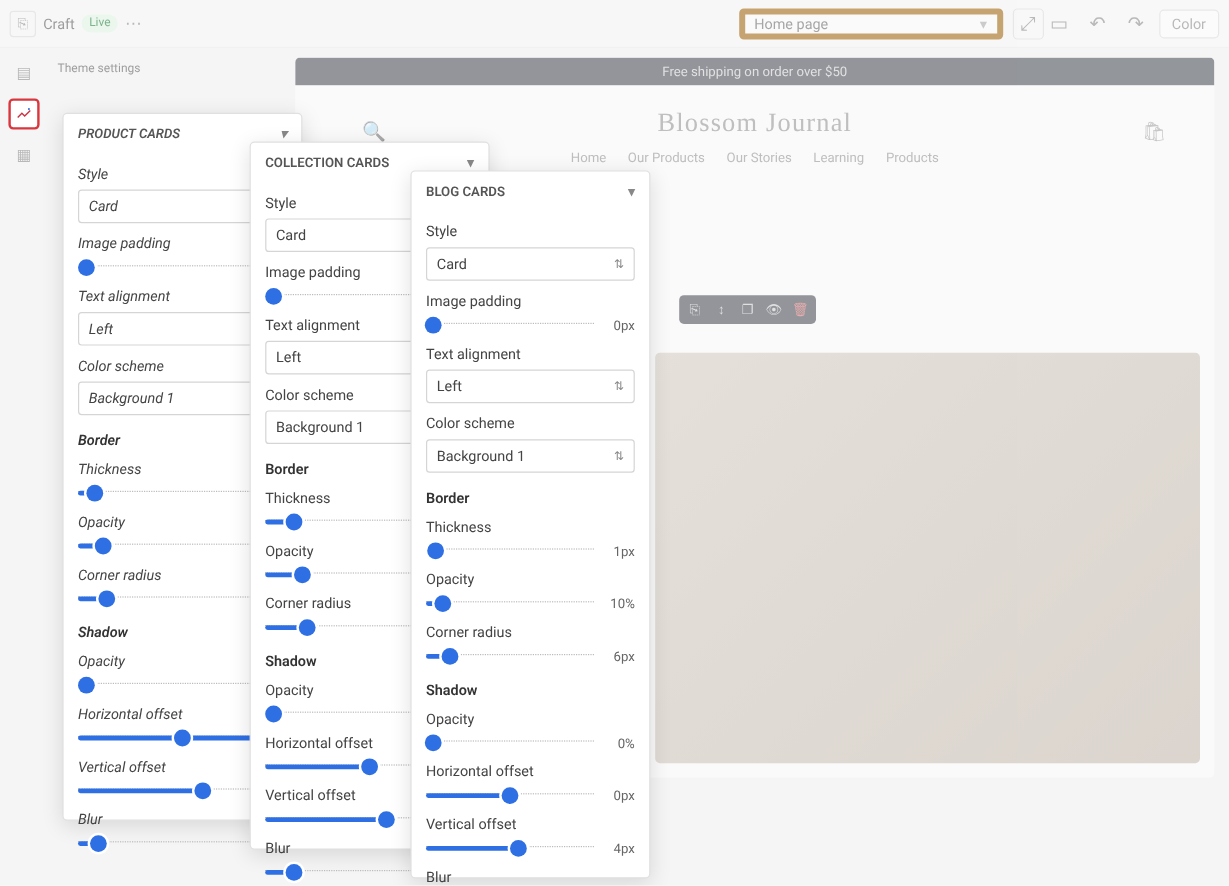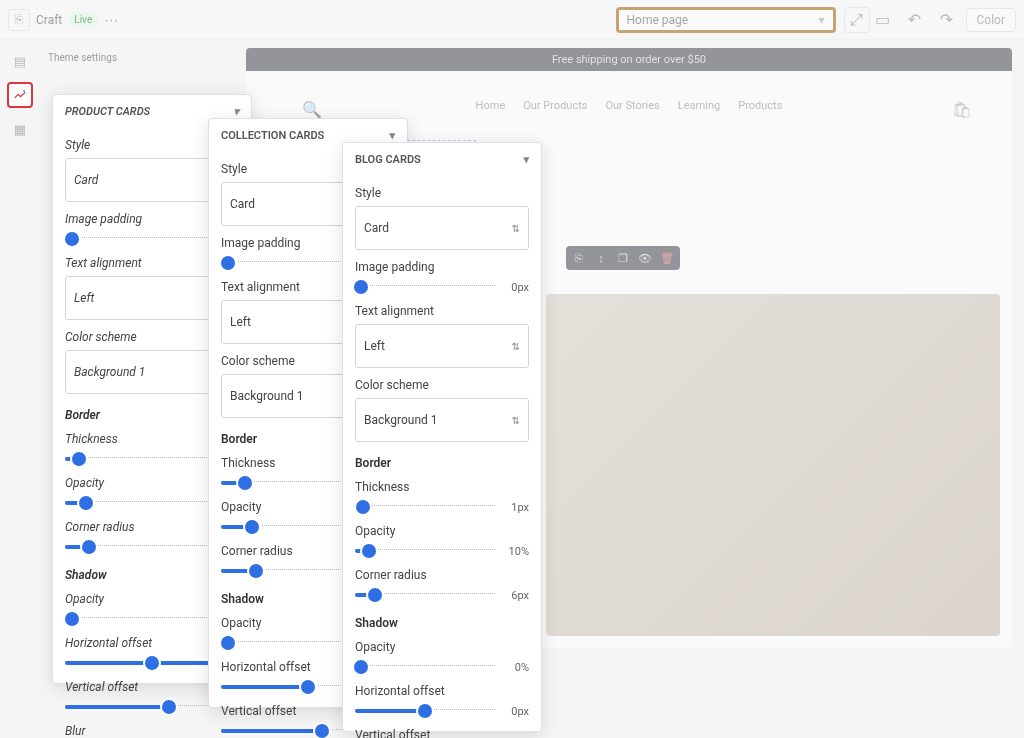--- a/index.html
+++ b/index.html
@@ -4,21 +4,21 @@
 <style>
 * { margin: 0; padding: 0; box-sizing: border-box; font-family: -apple-system, BlinkMacSystemFont, "Segoe UI", Roboto, sans-serif; }
 body { width: 1024px; height: 738px; background: #f5f5f5; overflow: hidden; position: relative; }
 
 
 .topbar { position: absolute; top: 0; left: 0; right: 0; height: 40px; background: #fafafa; display: flex; align-items: center; padding: 0 8px; border-bottom: 1px solid #eee; opacity: 0.55; }
 .topbar .icon-btn { width: 22px; height: 22px; display: flex; align-items: center; justify-content: center; margin-right: 6px; border: 1px solid #ddd; border-radius: 3px; color: #888; font-size: 11px; }
 .topbar .craft { font-size: 12px; color: #555; margin-right: 6px; }
 .topbar .live-badge { display: inline-block; padding: 2px 6px; background: #e3f8e8; color: #1a7f37; font-size: 10px; border-radius: 8px; margin-right: 6px; }
 .topbar .more { color: #888; font-size: 14px; margin-right: auto; }
-.topbar .page-select { flex: 0 0 220px; border: 3px solid #a16207; border-radius: 4px; height: 26px; display: flex; align-items: center; padding: 0 8px; font-size: 12px; color: #666; margin: 0 auto; background: #fff; }
+.topbar .page-select { flex: 0 0 220px; border: 5px solid #a16207; border-radius: 4px; height: 26px; display: flex; align-items: center; padding: 0 8px; font-size: 12px; color: #666; margin: 0 auto; background: #fff; }
 .topbar .page-select .chev { margin-left: auto; color: #aaa; }
 .topbar .expand-btn { width: 26px; height: 26px; border: 1px solid #ddd; border-radius: 4px; margin-left: 8px; display:flex; align-items:center; justify-content:center; color:#888; }
 .topbar .right { margin-left: auto; display: flex; align-items: center; gap: 6px; }
 .topbar .right .ib { width: 26px; height: 26px; display:flex; align-items:center; justify-content:center; color:#888; border-radius:4px; }
 .topbar .save-btn { border: 1px solid #ddd; border-radius: 4px; padding: 4px 10px; font-size: 12px; color: #888; background: #fff; }
 
 
 .leftrail { position: absolute; top: 40px; left: 0; width: 40px; bottom: 0; display: flex; flex-direction: column; align-items: center; padding-top: 8px; gap: 8px; }
 .leftrail .rail-btn { width: 26px; height: 26px; display:flex; align-items:center; justify-content:center; color:#888; border-radius:4px; font-size:13px; opacity:0.55; }
 .leftrail .rail-btn.highlight { border: 2px solid #d9363e; opacity:1; background:#fff; color:#333; }
@@ -39,21 +39,21 @@
 .preview .search-ico { position:absolute; left:56px; top:52px; color:#999; }
 .preview .cart-ico { position:absolute; right:40px; top:52px; color:#999; }
 
 
 .panel { position: absolute; background: #fff; border: 1px solid #e0e0e0; border-radius: 4px; box-shadow: 0 4px 18px rgba(0,0,0,0.12); font-size: 12px; color: #333; }
 .panel .panel-hdr { display:flex; align-items:center; justify-content:space-between; padding: 10px 12px; font-size: 11px; font-weight: 600; color: #555; border-bottom: 0; }
 .panel .panel-hdr .chev { color:#888; font-size:11px; }
 .panel .sec { padding: 0 12px; }
 .panel .label { font-size: 12px; color: #444; margin-top: 10px; display:block; }
 .panel .subhdr { font-size: 12px; font-weight: 600; color: #333; margin-top: 14px; }
-.panel .field { border: 1px solid #d5d5d5; border-radius: 3px; height: 44px; display:flex; align-items:center; padding: 0 8px; margin-top: 6px; font-size: 12px; color:#444; background:#fff; }
+.panel .field { border: 1px solid #d5d5d5; border-radius: 3px; height: 28px; display:flex; align-items:center; padding: 0 8px; margin-top: 6px; font-size: 12px; color:#444; background:#fff; }
 .panel .field .sel-chev { margin-left:auto; color:#888; font-size:10px; }
 .panel .slider-row { margin-top: 6px; display:flex; align-items:center; gap:8px; }
 .panel .slider { position:relative; flex:1; height:14px; }
 .panel .slider .track { position:absolute; top:50%; left:0; right:0; height:4px; border-top:1px dotted #bbb; transform:translateY(-50%); }
 .panel .slider .fill { position:absolute; top:50%; left:0; height:4px; background:#2f6fe4; transform:translateY(-50%); border-radius:2px; }
 .panel .slider .thumb { position:absolute; top:50%; width:14px; height:14px; background:#2f6fe4; border-radius:50%; transform:translate(-50%,-50%); box-shadow:0 0 0 2px #fff; }
 .panel .val { font-size: 11px; color:#666; min-width:26px; text-align:right; }
 
 
 .panel-product { top: 94px; left: 52px; width: 200px; height: 590px; z-index: 5; font-style: italic; }
@@ -94,20 +94,21 @@
   <div class="rail-btn">▦</div>
 </div>
 
 <div class="theme-settings-hdr">Theme settings</div>
 
 <div class="preview">
   <div class="announce">Free shipping on order over $50</div>
   <span class="search-ico">🔍</span>
   <span class="cart-ico">🛍</span>
   <div class="storehead">
+    <div class="storetitle">Blossom Journal</div>
     <div class="storenav">
       <span>Home</span>
       <span>Our Products</span>
       <span>Our Stories</span>
       <span>Learning</span>
       <span>Products</span>
     </div>
   </div>
   <div class="hero">
     <h1>ur Blossom</h1>

